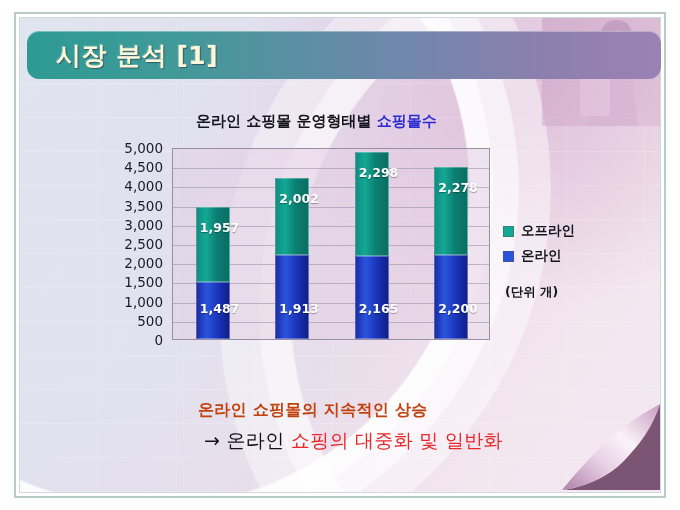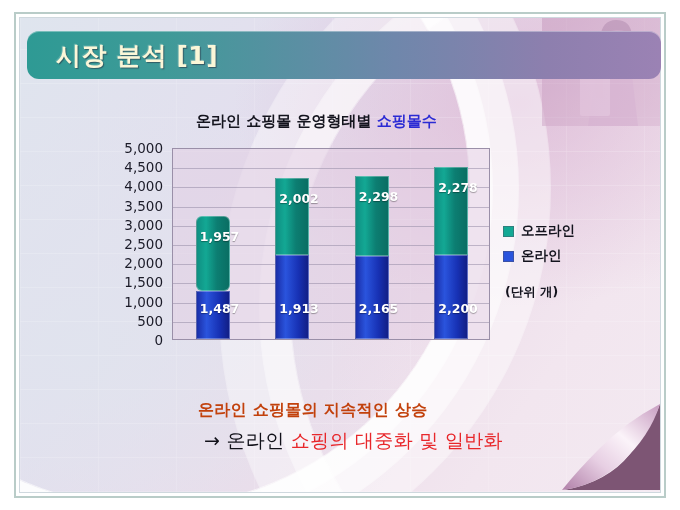--- a/index.html
+++ b/index.html
@@ -326,37 +326,37 @@
         <div class="gridline" style="top: 19.2px;"></div>
         <div class="gridline" style="top: 38.4px;"></div>
         <div class="gridline" style="top: 57.6px;"></div>
         <div class="gridline" style="top: 76.8px;"></div>
         <div class="gridline" style="top: 96px;"></div>
         <div class="gridline" style="top: 115.2px;"></div>
         <div class="gridline" style="top: 134.4px;"></div>
         <div class="gridline" style="top: 153.6px;"></div>
         <div class="gridline" style="top: 172.8px;"></div>
         <div class="bar" style="left: 22.75px;">
-          <div class="seg seg-offline" style="height: 75.1488px; border-radius: 6px;">
+          <div class="seg seg-offline" style="height: 75.1488px;">
             <span class="val">1,957</span>
           </div>
-          <div class="seg seg-online" style="height: 48px;">
+          <div class="seg seg-online" style="height: 57px;">
             <span class="val">1,487</span>
           </div>
         </div>
         <div class="bar" style="left: 102.25px;">
           <div class="seg seg-offline" style="height: 76.8768px;">
             <span class="val">2,002</span>
           </div>
           <div class="seg seg-online" style="height: 84px;">
             <span class="val">1,913</span>
           </div>
         </div>
         <div class="bar" style="left: 181.75px;">
-          <div class="seg seg-offline" style="height: 80px; text-decoration: underline;">
+          <div class="seg seg-offline" style="height: 104px; text-decoration: underline;">
             <span class="val">2,298</span>
           </div>
           <div class="seg seg-online" style="height: 83.136px;">
             <span class="val">2,165</span>
           </div>
         </div>
         <div class="bar" style="left: 261.25px;">
           <div class="seg seg-offline" style="height: 87.4752px;">
             <span class="val">2,278</span>
           </div>

